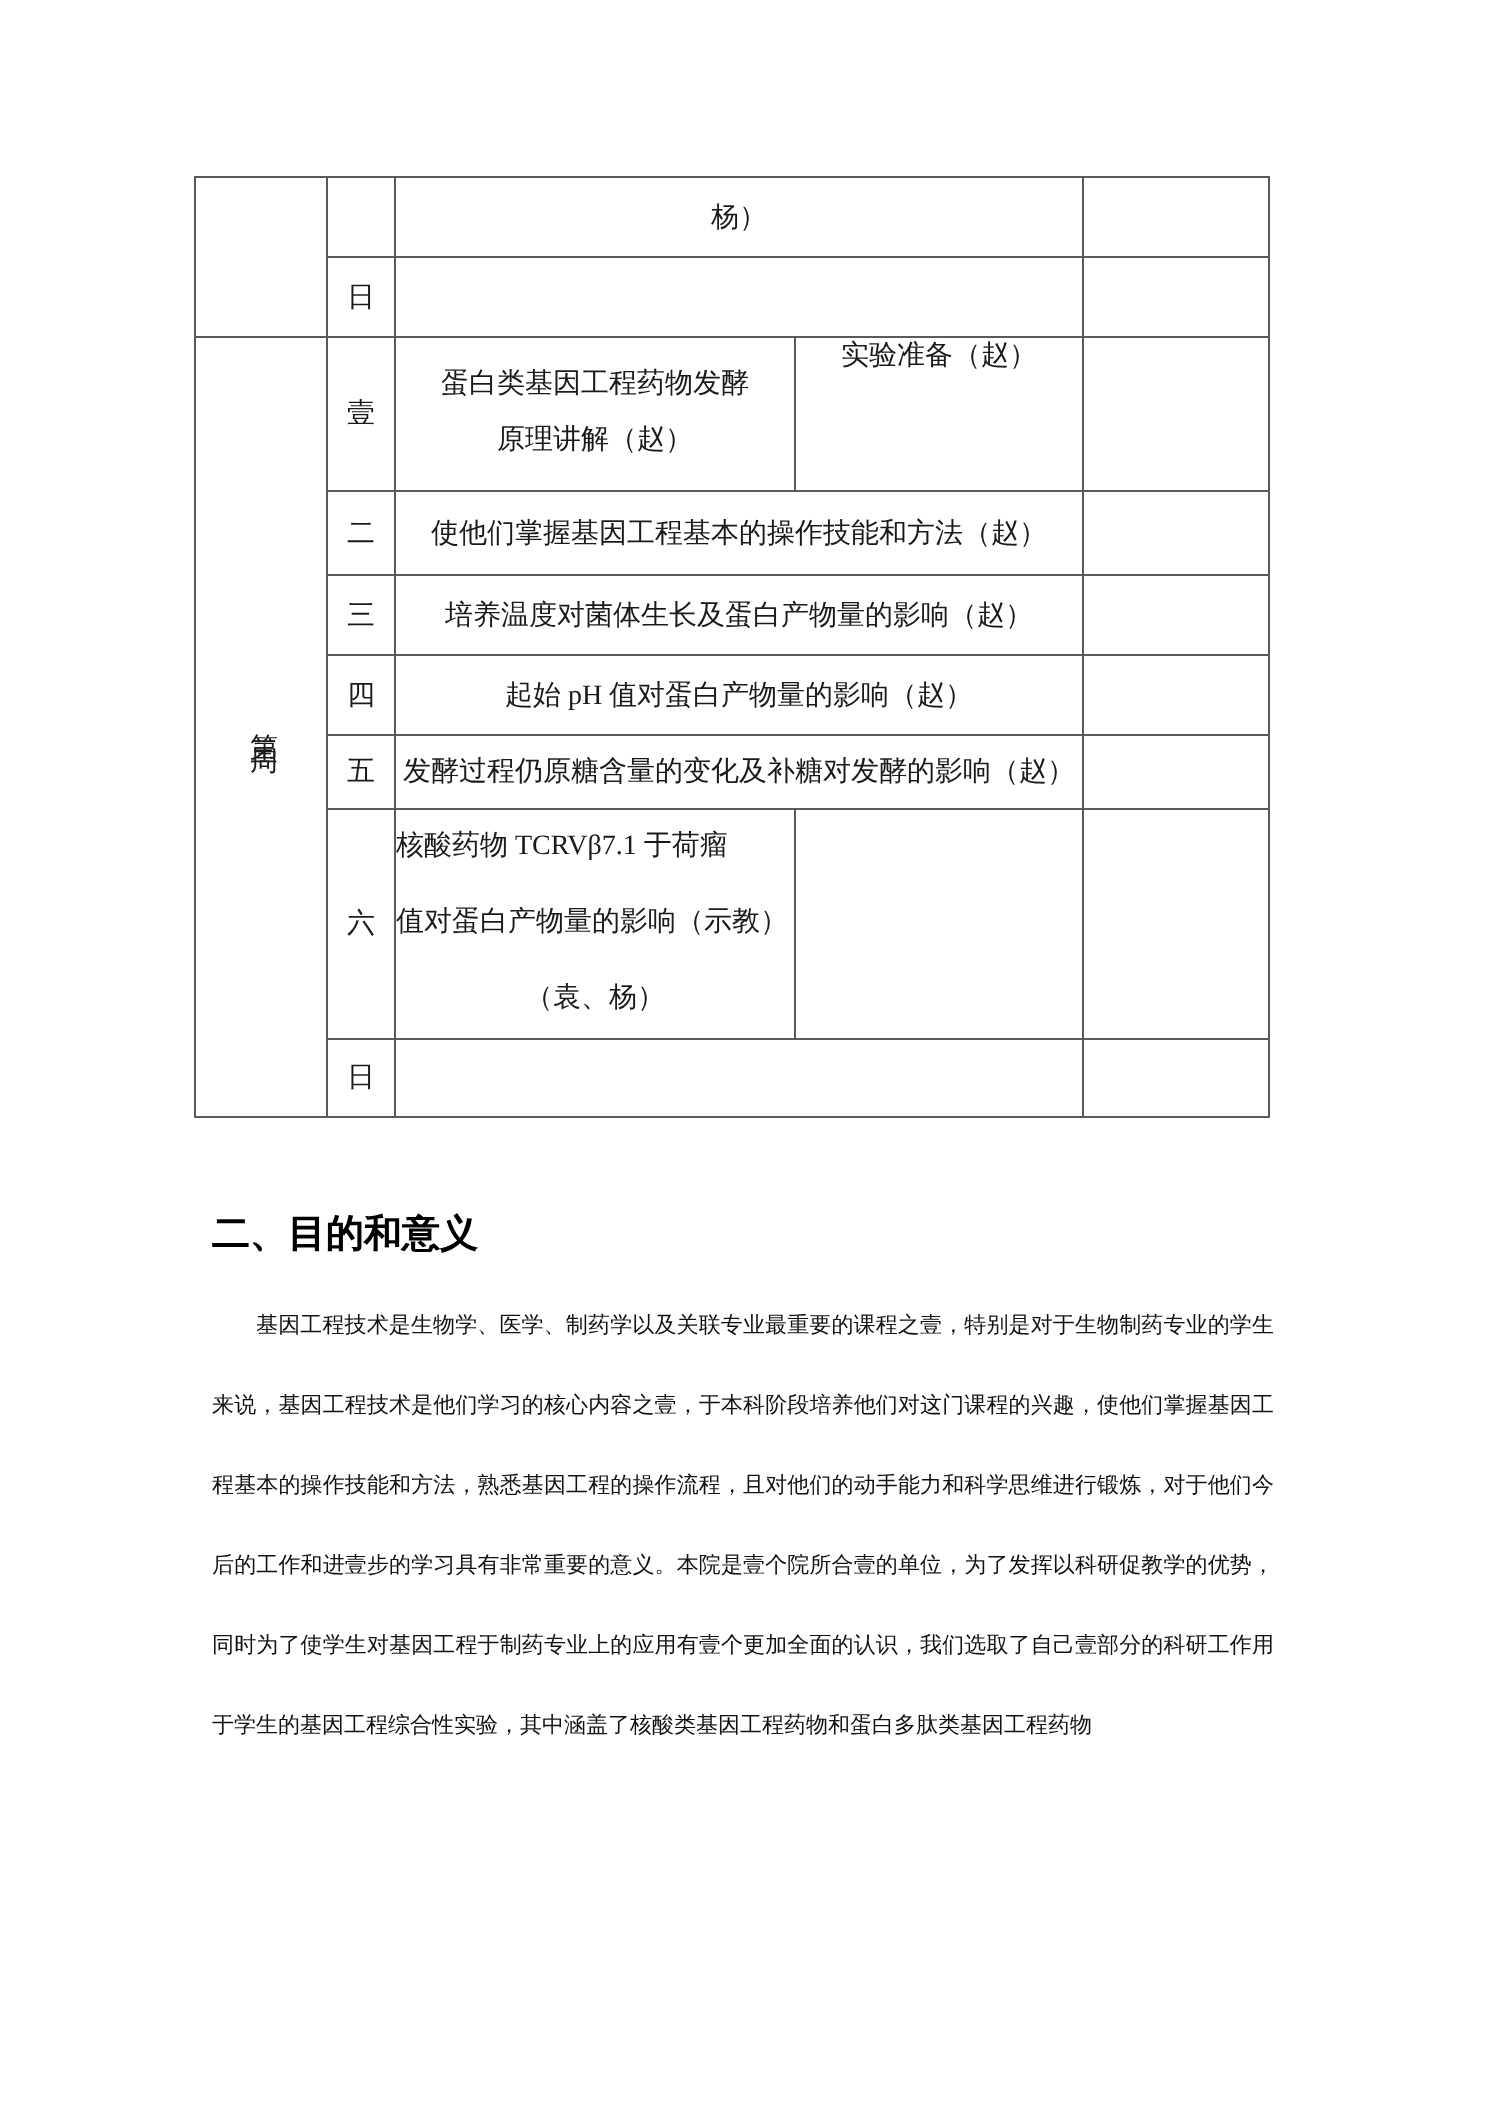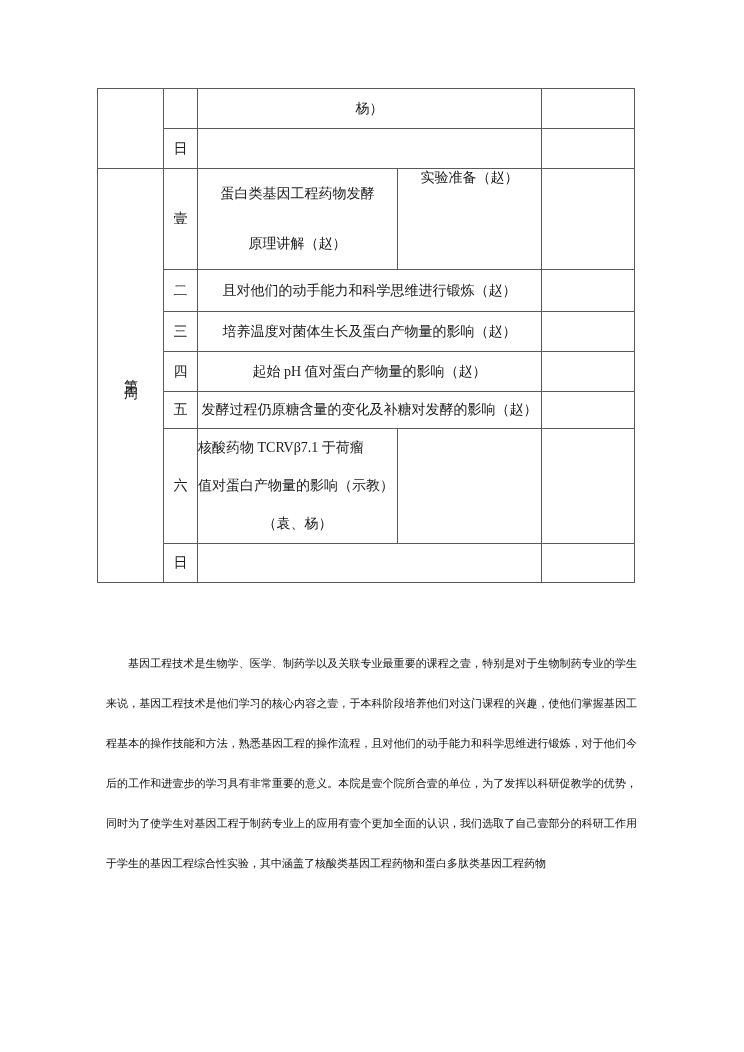--- a/index.html
+++ b/index.html
@@ -23,21 +23,21 @@
     font-size: 14px;
     color: #1a1a1a;
   }
   table.schedule td {
     border: 1px solid #5a5a5a;
     padding: 0;
     overflow: hidden;
   }
   .c-day  { text-align: center; vertical-align: middle; }
   .c-mid  { text-align: center; vertical-align: middle; }
-  .pre    { white-space: pre-line; line-height: 50px; font-family: Liberation Mono, monospace; }
+  .pre    { white-space: pre-line; line-height: 28px; font-family: Liberation Mono, monospace; }
   .c-top  { vertical-align: top; text-align: center; padding-top: 13px; margin-top: 44px; }
   .c-week { text-align: center; vertical-align: middle; }
   .vert   {
     writing-mode: vertical-rl;
     text-orientation: upright;
     letter-spacing: 4px;
     display: inline-block;
   }
   .c-sat {
     vertical-align: middle;
@@ -104,21 +104,21 @@
         </td>
         <td class="c-day">壹</td>
         <td class="c-mid pre">蛋白类基因工程药物发酵
 原理讲解（赵）</td>
         <td class="c-top">实验准备（赵）</td>
         <td></td>
       </tr>
 
       <tr style="height:42px">
         <td class="c-day">二</td>
-        <td colspan="2" class="c-mid">且对他们的动手能力和科学思维进行锻炼（赵）</td>
+        <td colspan="2" class="c-mid">使他们掌握基因工程基本的操作技能和方法（赵）</td>
         <td></td>
       </tr>
 
       <tr style="height:40px">
         <td class="c-day">三</td>
         <td colspan="2" class="c-mid">培养温度对菌体生长及蛋白产物量的影响（赵）</td>
         <td></td>
       </tr>
 
       <tr style="height:40px">
@@ -145,16 +145,17 @@
       </tr>
 
       <tr style="height:39px">
         <td class="c-day">日</td>
         <td colspan="2" class="c-mid"></td>
         <td></td>
       </tr>
     </tbody>
   </table>
 
+  <div class="heading">二、目的和意义</div>
 
   <div class="body-text">基因工程技术是生物学、医学、制药学以及关联专业最重要的课程之壹，特别是对于生物制药专业的学生来说，基因工程技术是他们学习的核心内容之壹，于本科阶段培养他们对这门课程的兴趣，使他们掌握基因工程基本的操作技能和方法，熟悉基因工程的操作流程，且对他们的动手能力和科学思维进行锻炼，对于他们今后的工作和进壹步的学习具有非常重要的意义。本院是壹个院所合壹的单位，为了发挥以科研促教学的优势，同时为了使学生对基因工程于制药专业上的应用有壹个更加全面的认识，我们选取了自己壹部分的科研工作用于学生的基因工程综合性实验，其中涵盖了核酸类基因工程药物和蛋白多肽类基因工程药物</div>
 
 </div>
 
 </body></html>

